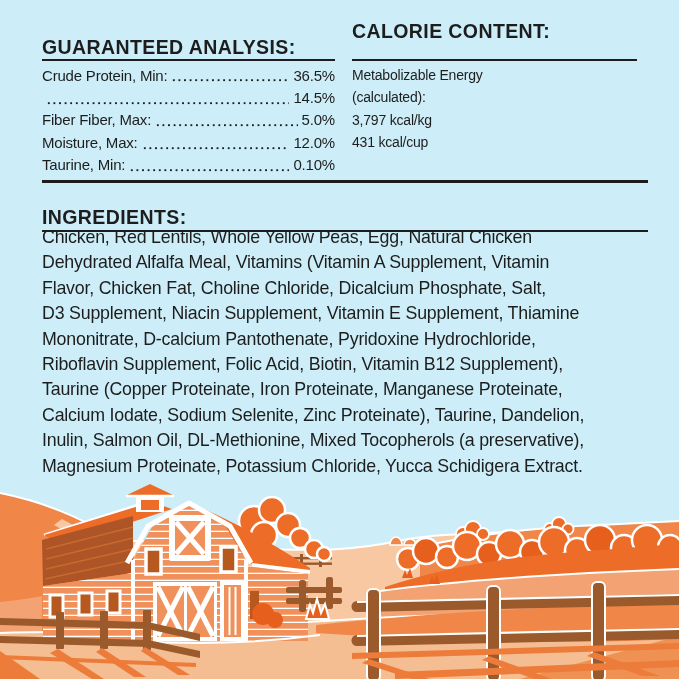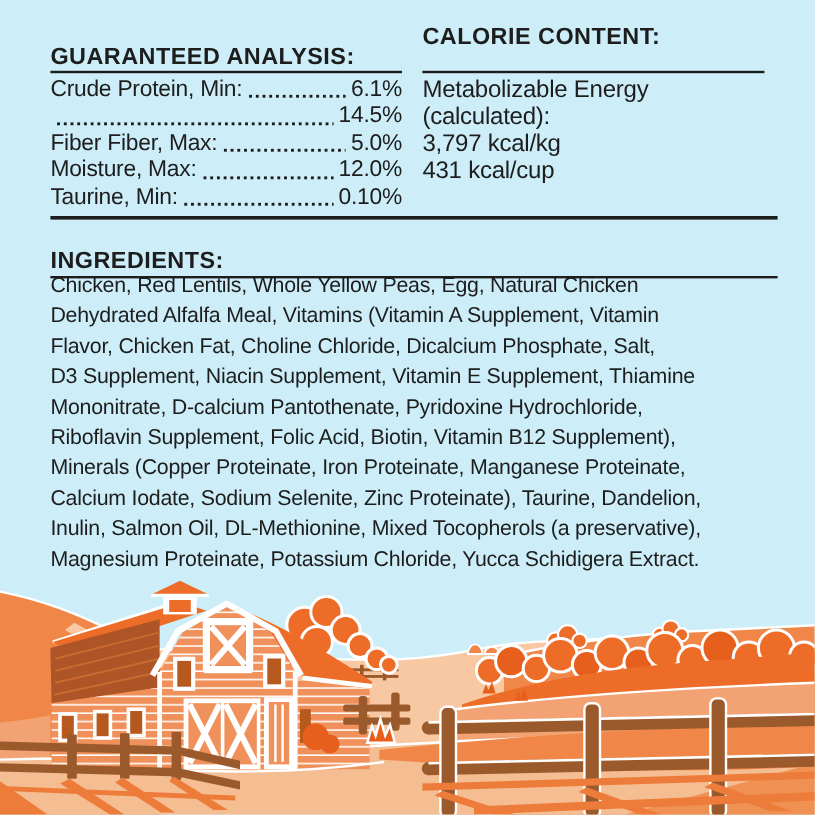--- a/index.html
+++ b/index.html
@@ -2,27 +2,27 @@
 <html style="--sky: #cdeef8; --text: #1d1d1d; --hill_light: #f8c8a2; --hill_mid: #f2a273; --orange_mid: #f08748; --orange_strong: #ed6d28; --orange_deep: #e65f1d; --barn_wall: #f0905a; --wing_roof: #ad5526; --wing_streak: #c96a2e; --window_pane: #b5591e; --fence_brown: #9a5a2c; --ground_light: #f4bd92; --ground_mid: #f09154; --shadow_stripe: #ed7c3a; --white: #ffffff;"><head>
 <meta charset="utf-8">
 <style>
   html,body{margin:0;padding:0;background:#e8e8e8;}
   .stage{position:relative;width:679px;height:679px;overflow:hidden;
          background:var(--sky,#cdeef8);color:var(--text,#1d1d1d);
          font-family:"Liberation Sans",sans-serif;}
   .h{position:absolute;font-weight:bold;font-size:19.5px;letter-spacing:.4px;white-space:nowrap;}
   .rule{position:absolute;background:var(--text,#1d1d1d);}
   .ga-rows{position:absolute;left:42px;top:64px;width:293px;}
-  .ga-row{display:flex;align-items:flex-start;height:22.4px;font-size:19px;letter-spacing:-.2px;}
+  .ga-row{display:flex;align-items:center;height:22.4px;font-size:15px;letter-spacing:-.2px;}
   .ga-label{white-space:nowrap;}
   .ga-value{white-space:nowrap;}
   .dots{flex:1;height:5px;margin:0 4px 3px;align-self:flex-end;
         background-image:radial-gradient(circle,var(--text,#1d1d1d) 1.15px,transparent 1.35px);
         background-size:5.6px 5.6px;background-repeat:repeat-x;background-position:left bottom;}
-  .cal-lines{position:absolute;left:352px;top:64px;font-size:20px;line-height:22.4px;letter-spacing:-.2px;}
+  .cal-lines{position:absolute;left:352px;top:64px;font-size:14px;line-height:22.4px;letter-spacing:-.2px;}
   .ing-lines{position:absolute;left:42px;top:225px;font-size:17.8px;line-height:25.4px;letter-spacing:-.2px;}
   .ing-lines div{white-space:nowrap;}
   .scene{position:absolute;left:0;bottom:0;width:679px;height:196px;}
   
   .f-hill-light{fill:var(--hill_light)} .f-hill-mid{fill:var(--hill_mid)}
   .f-orange-mid{fill:var(--orange_mid)} .f-orange-strong{fill:var(--orange_strong)}
   .f-orange-deep{fill:var(--orange_deep)} .f-barn-wall{fill:var(--barn_wall)}
   .f-wing-roof{fill:var(--wing_roof)} .f-pane{fill:var(--window_pane)}
   .f-fence{fill:var(--fence_brown)} .f-ground-light{fill:var(--ground_light)}
   .f-ground-mid{fill:var(--ground_mid)} .f-stripe{fill:var(--shadow_stripe)}
@@ -33,21 +33,21 @@
 
 <div class="stage">
 
   <div class="h" style="left:42px;top:36px;">GUARANTEED ANALYSIS:</div>
   <div class="rule" style="left:42px;top:59px;width:293px;height:2px;"></div>
 
   <div class="ga-rows">
     <div class="ga-row">
       <span class="ga-label">Crude Protein, Min:</span>
       <span class="dots"></span>
-      <span class="ga-value">6.1%</span>
+      <span class="ga-value">36.5%</span>
     </div>
     <div class="ga-row">
       <span class="dots"></span>
       <span class="ga-value">14.5%</span>
     </div>
     <div class="ga-row">
       <span class="ga-label">Fiber Fiber, Max:</span>
       <span class="dots"></span>
       <span class="ga-value">5.0%</span>
     </div>
@@ -76,21 +76,21 @@
 
   <div class="h" style="left:42px;top:206px;">INGREDIENTS:</div>
   <div class="rule" style="left:42px;top:230px;width:606px;height:2px;"></div>
   <div class="ing-lines">
     <div>Chicken, Red Lentils, Whole Yellow Peas, Egg, Natural Chicken</div>
     <div>Dehydrated Alfalfa Meal, Vitamins (Vitamin A Supplement, Vitamin</div>
     <div>Flavor, Chicken Fat, Choline Chloride, Dicalcium Phosphate, Salt,</div>
     <div>D3 Supplement, Niacin Supplement, Vitamin E Supplement, Thiamine</div>
     <div>Mononitrate, D-calcium Pantothenate, Pyridoxine Hydrochloride,</div>
     <div>Riboflavin Supplement, Folic Acid, Biotin, Vitamin B12 Supplement),</div>
-    <div>Minerals (Copper Proteinate, Iron Proteinate, Manganese Proteinate,</div>
+    <div>Taurine (Copper Proteinate, Iron Proteinate, Manganese Proteinate,</div>
     <div>Calcium Iodate, Sodium Selenite, Zinc Proteinate), Taurine, Dandelion,</div>
     <div>Inulin, Salmon Oil, DL-Methionine, Mixed Tocopherols (a preservative),</div>
     <div>Magnesium Proteinate, Potassium Chloride, Yucca Schidigera Extract.</div>
   </div>
 
   <div class="scene">
   <svg viewBox="0 0 679 196" width="679" height="196">
     <defs>
       <pattern id="siding" width="12" height="7" patternUnits="userSpaceOnUse">
         <line x1="0" y1="6.4" x2="12" y2="6.4" stroke="#ffffff" stroke-width="1.4"></line>

